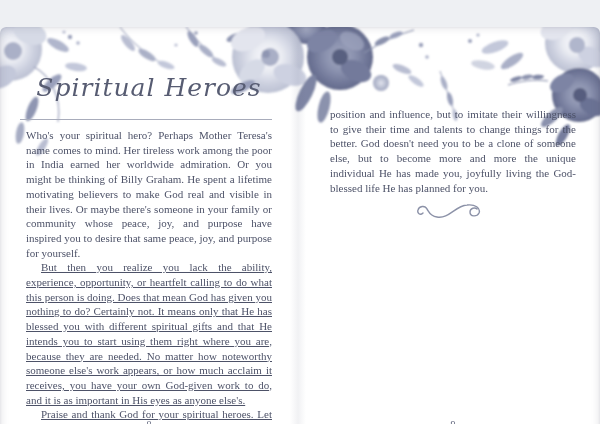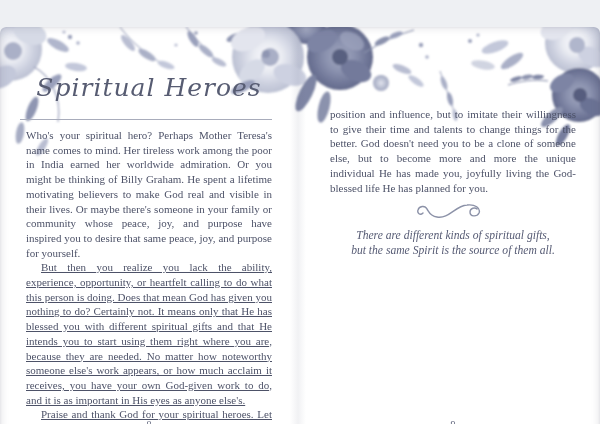--- a/index.html
+++ b/index.html
@@ -191,20 +191,16 @@
     <div class="body-text">
       <p>position and influence, but to imitate their willingness to give their time and talents to change things for the better. God doesn't need you to be a clone of someone else, but to become more and more the unique individual He has made you, joyfully living the God-blessed life He has planned for you.</p>
     </div>
 
     <div class="flourish-wrap">
       <svg width="72" height="26" viewBox="0 0 72 26" aria-hidden="true">
         <path d="M6 15 C3 18 0 15 1 12 C2 8 8 7 10 11 C12 14 13 18 20 19 C32 21 38 8 50 7 C58 6 64 10 62 15 C60 19 53 19 53 14 C53 10 58 9 60 11" fill="none" stroke="#8c92a8" stroke-width="1.4" stroke-linecap="round"></path>
       </svg>
     </div>
 
-    <div class="quote">
-      <div>There are different kinds of spiritual gifts,</div>
-      <div>but the same Spirit is the source of them all.</div>
-    </div>
     <div class="page-number">9</div>
   </div>
 
 </div>
 
 </body></html>

